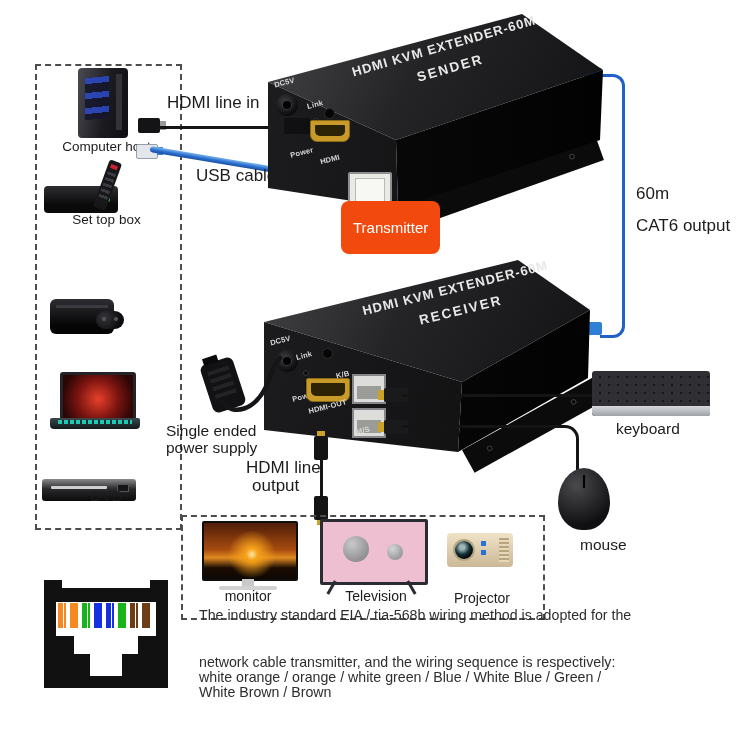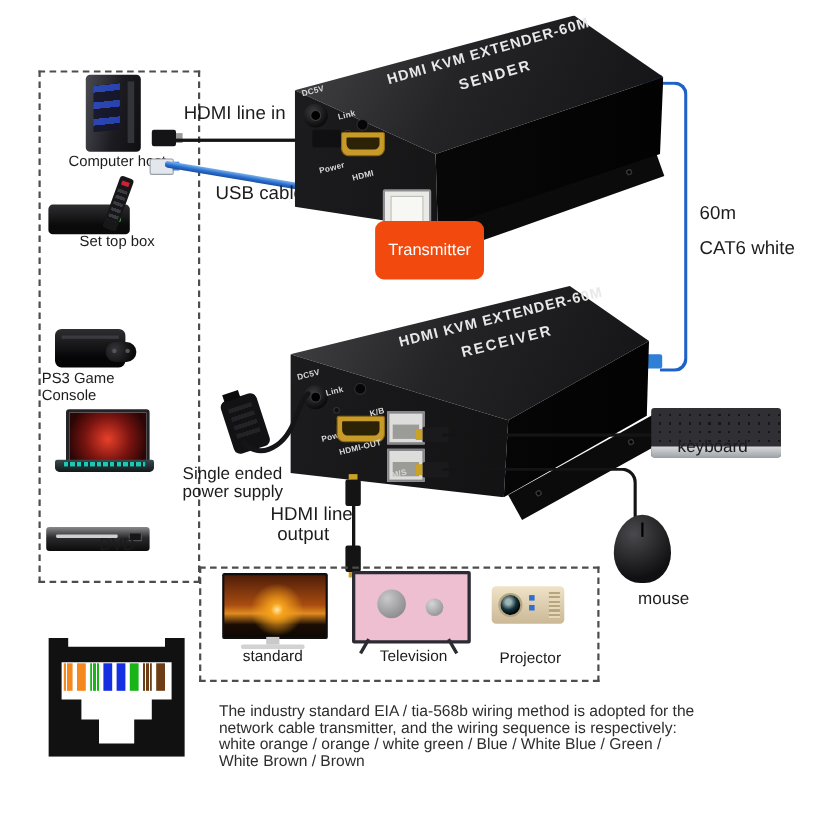--- a/index.html
+++ b/index.html
@@ -169,39 +169,38 @@
 <div class="stage">
 
   <div class="dashed-box" style="left:35px;top:64px;width:143px;height:462px;"></div>
   <div class="tower"></div>
   <div class="lbl fs13 cx" style="left:35px;top:139px;width:143px;">Computer host</div>
   <div class="stb"></div>
   <div class="remote"></div>
   <div class="lbl fs13 cx" style="left:35px;top:212px;width:143px;">Set top box</div>
   <div class="ps3"></div>
   <div class="pad"></div>
-  <div class="lbl fs13" style="left:38px;top:336px;width:95px;white-space:normal;">PS3 Game Console</div>
   <div class="laptop-screen"></div>
   <div class="laptop-base"></div>
   <div class="dvd"></div>
   <div class="lbl fs15 cx" style="left:35px;top:487px;width:143px;">DVD</div>
 
   <div class="lbl fs17" style="left:167px;top:93px;">HDMI line in</div>
   <div class="hdmi-plug-l"></div>
   <div class="cable-h" style="left:160px;top:126px;width:126px;"></div>
   <div class="usb-plug-l"></div>
   <div class="usb-cable"></div>
   <div class="usb-plug-r"></div>
   <div class="lbl fs17" style="left:196px;top:166px;">USB cable input</div>
 
   <div class="cat6"></div>
   <div class="rj45" style="left:584px;top:68px;"></div>
   <div class="rj45" style="left:584px;top:322px;"></div>
   <div class="lbl fs17" style="left:636px;top:184px;">60m</div>
-  <div class="lbl fs17" style="left:636px;top:216px;">CAT6 white</div>
+  <div class="lbl fs17" style="left:636px;top:216px;">CAT6 output</div>
 
   <div class="extbox sender" style="left:262px;top:8px;width:345px;height:230px;">
     <div class="flange" style="left:140px;top:196px;width:205px;height:26px;transform:rotate(-19.5deg);"></div>
     <div class="face face-top"></div>
     <div class="face face-front"></div>
     <div class="face face-right"></div>
     <div class="boxtitle" style="left:40px;top:30px;width:290px;transform:rotate(-16deg);">
       <div class="t1">HDMI KVM EXTENDER-60M</div>
       <div class="t2">SENDER</div>
     </div>
@@ -252,32 +251,32 @@
   <div class="lbl fs15" style="left:166px;top:439px;">power supply</div>
 
   <div class="vplug tiptop" style="left:314px;top:436px;"></div>
   <div class="abs" style="left:320px;top:458px;width:3px;height:42px;background:#141414;"></div>
   <div class="vplug tipbot" style="left:314px;top:496px;"></div>
   <div class="lbl fs17" style="left:246px;top:458px;">HDMI line</div>
   <div class="lbl fs17" style="left:252px;top:476px;">output</div>
 
   <div class="cable-h" style="left:402px;top:394px;width:192px;"></div>
   <div class="keyboard"></div>
-  <div class="lbl fs15" style="left:616px;top:398px;">keyboard</div>
+  <div class="lbl fs15" style="left:616px;top:420px;">keyboard</div>
   <div class="mouse-cable"></div>
   <div class="mouse"></div>
   <div class="lbl fs15" style="left:580px;top:536px;">mouse</div>
 
   <div class="dashed-box" style="left:181px;top:515px;width:360px;height:101px;"></div>
   <div class="monitor-frame">
       <div class="monitor-screen"></div>
     </div>
   <div class="mon-neck"></div>
   <div class="mon-base"></div>
-  <div class="lbl" style="left:208px;top:588px;width:80px;text-align:center;font-size:14px;">standard</div>
+  <div class="lbl" style="left:208px;top:588px;width:80px;text-align:center;font-size:14px;">monitor</div>
   <div class="tv"></div>
   <div class="tv-leg" style="left:330px;top:580px;transform:rotate(30deg);"></div>
   <div class="tv-leg" style="left:410px;top:580px;transform:rotate(-30deg);"></div>
   <div class="lbl" style="left:336px;top:588px;width:80px;text-align:center;font-size:14px;">Television</div>
   <div class="projector"></div>
   <div class="proj-dot"></div>
   <div class="lbl" style="left:444px;top:590px;width:76px;text-align:center;font-size:14px;">Projector</div>
 
   <svg class="abs" style="left:44px;top:580px;" width="124" height="108" viewBox="0 0 124 108">
     <path fill="#111111" fill-rule="evenodd" d="M0,0 L18,0 L18,8 L106,8 L106,0 L124,0 L124,108 L0,108 Z
@@ -287,18 +286,18 @@
       <div class="pin" style="background: linear-gradient(90deg, rgb(245, 137, 31) 0px, rgb(245, 137, 31) 2px, transparent 2px, transparent calc(50% - 1.5px), rgb(245, 137, 31) calc(50% - 1.5px), rgb(245, 137, 31) calc(50% + 1.5px), transparent calc(50% + 1.5px), transparent calc(100% - 2px), rgb(245, 137, 31) calc(100% - 2px)) rgb(255, 255, 255);"></div>
       <div class="pin" style="background: rgb(245, 137, 31);"></div>
       <div class="pin" style="background: linear-gradient(90deg, rgb(24, 180, 24) 0px, rgb(24, 180, 24) 2px, transparent 2px, transparent calc(50% - 1.5px), rgb(24, 180, 24) calc(50% - 1.5px), rgb(24, 180, 24) calc(50% + 1.5px), transparent calc(50% + 1.5px), transparent calc(100% - 2px), rgb(24, 180, 24) calc(100% - 2px)) rgb(255, 255, 255);"></div>
       <div class="pin" style="background: rgb(20, 48, 224);"></div>
       <div class="pin" style="background: linear-gradient(90deg, rgb(20, 48, 224) 0px, rgb(20, 48, 224) 2px, transparent 2px, transparent calc(50% - 1.5px), rgb(20, 48, 224) calc(50% - 1.5px), rgb(20, 48, 224) calc(50% + 1.5px), transparent calc(50% + 1.5px), transparent calc(100% - 2px), rgb(20, 48, 224) calc(100% - 2px)) rgb(255, 255, 255);"></div>
       <div class="pin" style="background: rgb(24, 180, 24);"></div>
       <div class="pin" style="background: linear-gradient(90deg, rgb(110, 61, 22) 0px, rgb(110, 61, 22) 2px, transparent 2px, transparent calc(50% - 1.5px), rgb(110, 61, 22) calc(50% - 1.5px), rgb(110, 61, 22) calc(50% + 1.5px), transparent calc(50% + 1.5px), transparent calc(100% - 2px), rgb(110, 61, 22) calc(100% - 2px)) rgb(255, 255, 255);"></div>
       <div class="pin" style="background: rgb(110, 61, 22);"></div>
     </div>
 
-  <div class="para" style="top:640px;">The industry standard EIA / tia-568b wiring method is adopted for the</div>
+  <div class="para" style="top:608px;">The industry standard EIA / tia-568b wiring method is adopted for the</div>
   <div class="para" style="top:670px;">white orange / orange / white green / Blue / White Blue / Green /</div>
   <div class="para" style="top:655px;">network cable transmitter, and the wiring sequence is respectively:</div>
   <div class="para" style="top:685px;">White Brown / Brown</div>
 
 </div>
 
 </body></html>

